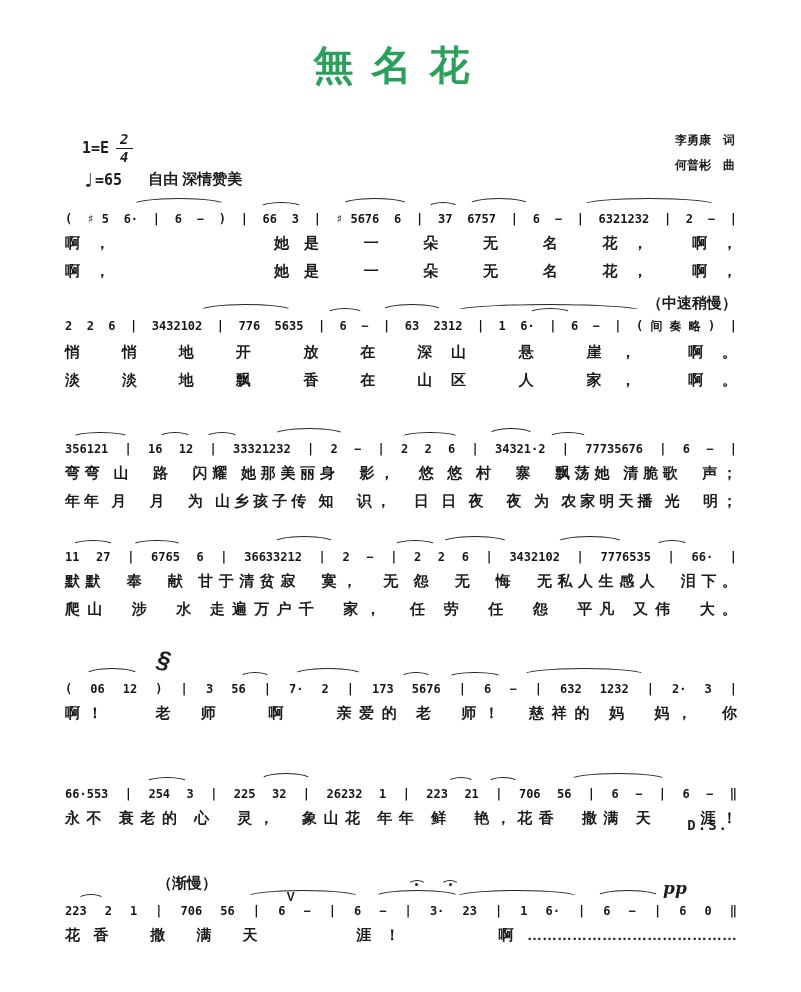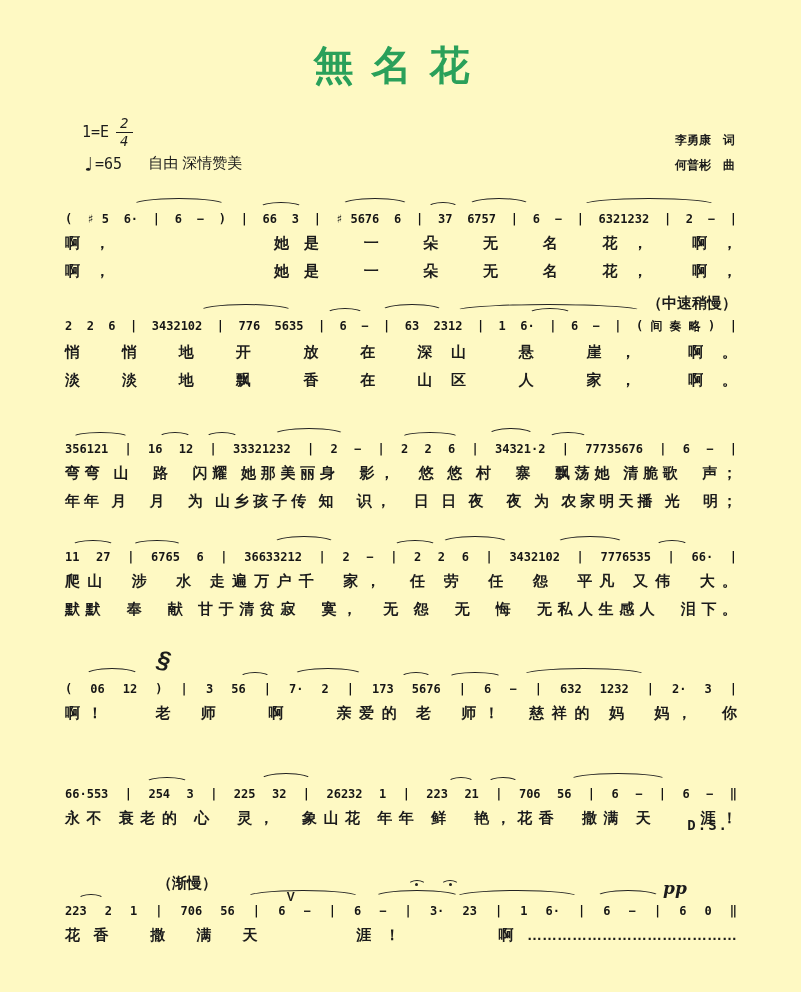--- a/index.html
+++ b/index.html
@@ -1,27 +1,27 @@
 <!DOCTYPE html>
 <html><head>
 <meta charset="utf-8">
 <style>
   html,body{margin:0;padding:0;background:#e8e8e8;}
   .page{
-    position:relative;width:801px;height:992px;background:#fef9c3;
+    position:relative;width:801px;height:992px;background:#ffffff;
     font-family:"Liberation Sans",sans-serif;color:#1c1c1c;overflow:hidden;
     margin:0 auto;
   }
   .title{
     position:absolute;top:38px;left:0;width:100%;text-align:center;
     font-size:40px;font-weight:bold;letter-spacing:18px;color:#2aa05a;
     font-family:"DejaVu Sans",sans-serif;
   }
   
-  .keyblock{position:absolute;left:82px;top:116px;font-weight:normal;
+  .keyblock{position:absolute;left:82px;top:132px;font-weight:bold;
     font-family:"DejaVu Sans Mono","DejaVu Sans",monospace;font-size:15px;}
   .keyrow{display:flex;align-items:center;gap:7px;}
   .frac{display:inline-flex;flex-direction:column;align-items:center;line-height:1.05;font-size:14px;}
   .frac .top{border-bottom:1.5px solid #1c1c1c;padding:0 4px 1px;}
   .frac .bot{padding-top:1px;}
   .temporow{margin-top:6px;font-size:15px;display:flex;align-items:center;}
   .tempo-note{font-size:20px;line-height:14px;margin-right:1px;}
   .expression{margin-left:26px;font-family:"Liberation Sans",sans-serif;}
   
   .credits{position:absolute;right:66px;top:128px;font-size:12px;line-height:25px;font-weight:bold;}
@@ -119,22 +119,22 @@
 
   <section class="system" style="top:528px">
     <i class="arc lo" style="left:1%;width:40px"></i>
     <i class="arc lo" style="left:10%;width:48px"></i>
     <i class="arc" style="left:31%;width:60px"></i>
     <i class="arc lo" style="left:49%;width:40px"></i>
     <i class="arc" style="left:56%;width:66px"></i>
     <i class="arc" style="left:73%;width:66px"></i>
     <i class="arc lo" style="left:88%;width:30px"></i>
     <div class="notation">11 27 | 6765 6 | 36633212 | 2 − | 2 2 6 | 3432102 | 7776535 | 66· |</div>
+    <div class="lyric">默默　奉　献 甘于清贫寂　寞，　无 怨　无　悔　无私人生感人　泪下。</div>
     <div class="lyric">爬山　涉　水 走遍万户千　家，　任 劳　任　怨　平凡 又伟　大。</div>
-    <div class="lyric">默默　奉　献 甘于清贫寂　寞，　无 怨　无　悔　无私人生感人　泪下。</div>
   </section>
 
   <section class="system" style="top:660px">
     <span class="ann segno" style="left:92px;top:-14px">§</span>
     <i class="arc" style="left:3%;width:52px"></i>
     <i class="arc lo" style="left:26%;width:28px"></i>
     <i class="arc" style="left:34%;width:68px"></i>
     <i class="arc lo" style="left:50%;width:28px"></i>
     <i class="arc lo" style="left:57%;width:52px"></i>
     <i class="arc" style="left:68%;width:122px"></i>

